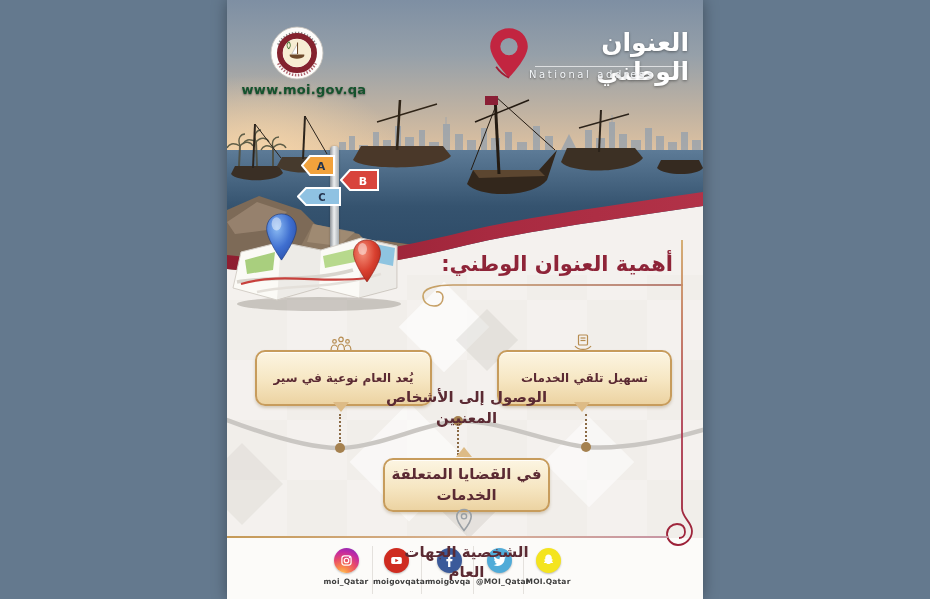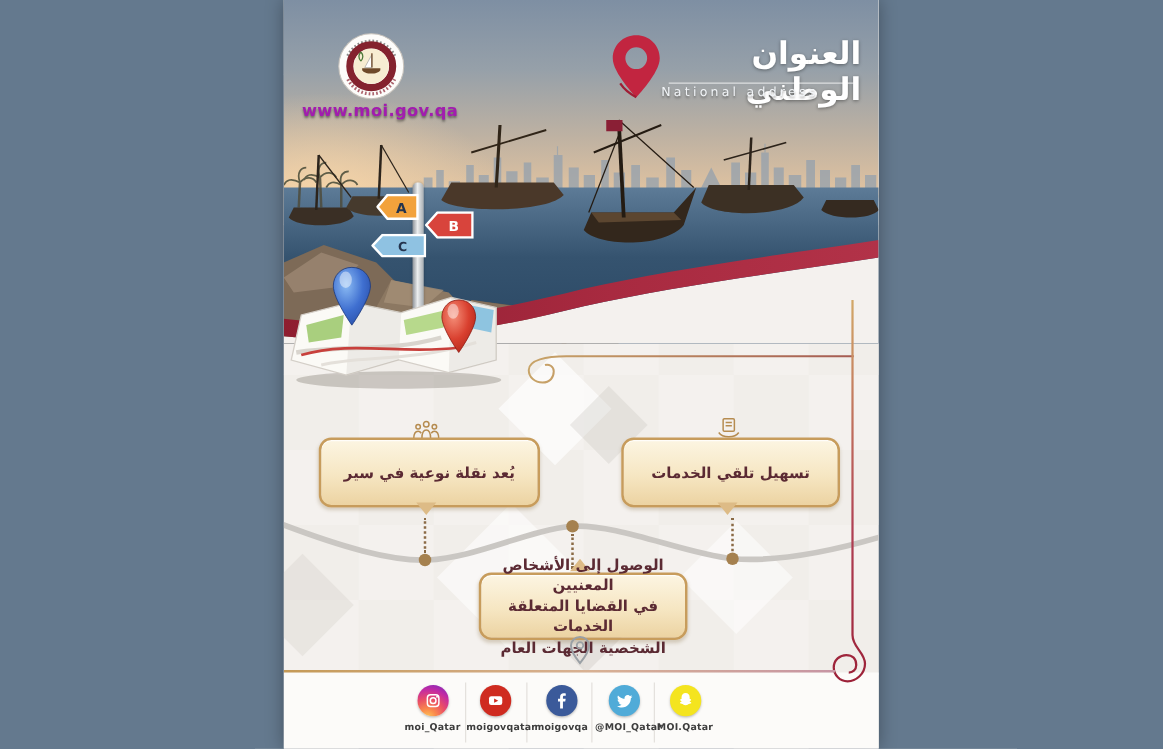--- a/index.html
+++ b/index.html
@@ -28,21 +28,21 @@
   .ribbon{position:absolute;left:0;top:185px;z-index:4;}
   
   .pole{position:absolute;left:103px;top:146px;width:9px;height:162px;z-index:5;border-radius:4px 4px 0 0;
         background:linear-gradient(90deg,#8d9298,#eceeef 45%,#a7adb2);box-shadow:0 0 2px rgba(0,0,0,.3);}
   .sign{position:absolute;z-index:5;}
   
   .map{position:absolute;left:4px;top:226px;z-index:6;}
   .pin{position:absolute;z-index:7;}
   
   .moi-logo{position:absolute;left:43px;top:26px;z-index:6;}
-  .website{position:absolute;left:10px;top:82px;width:134px;text-align:center;color:#a21caf;font-weight:bold;
+  .website{position:absolute;left:10px;top:82px;width:134px;text-align:center;color:#14532d;font-weight:bold;
            font-size:13px;letter-spacing:.3px;text-shadow:0 1px 2px rgba(0,0,0,.45);z-index:6;}
   .brand{position:absolute;left:258px;top:22px;width:210px;z-index:6;}
   .brand-pin{position:absolute;left:2px;top:4px;}
   .brand-ar{position:absolute;left:44px;top:6px;width:160px;text-align:right;direction:rtl;color:#fff;
             font-size:25px;font-weight:bold;text-shadow:0 1px 3px rgba(0,0,0,.4);}
   .brand-line{position:absolute;left:50px;top:44px;width:148px;height:1px;background:rgba(255,255,255,.65);}
   .brand-en{position:absolute;left:44px;top:47px;width:160px;color:#f2f5f8;font-size:10px;
             letter-spacing:2.6px;text-shadow:0 1px 2px rgba(0,0,0,.4);}
   
   .heading{position:absolute;left:150px;top:252px;width:296px;text-align:right;direction:rtl;
@@ -51,21 +51,21 @@
   .right-line{position:absolute;left:437px;top:240px;z-index:8;}
   
   .bbox{position:absolute;z-index:8;border:2px solid #c79c5c;border-radius:10px;
         background:linear-gradient(180deg,#fcf5e2 0%,#f6e6c2 55%,#ecd3a2 100%);
         box-shadow:0 2px 3px rgba(120,90,40,.25), inset 0 1px 0 rgba(255,255,255,.8);
         color:#5b2a33;font-weight:bold;text-align:center;direction:rtl;
         display:flex;flex-direction:column;align-items:center;justify-content:center;}
   .bbox .ln{display:block;}
   .box-left{left:28px;top:350px;width:173px;height:52px;font-size:12px;line-height:1.55;}
   .box-right{left:270px;top:350px;width:171px;height:52px;font-size:12px;line-height:1.55;}
-  .box-center{left:156px;top:458px;width:163px;height:50px;font-size:12px;line-height:1.38;}
+  .box-center{left:156px;top:458px;width:163px;height:50px;font-size:15px;line-height:1.38;gap:36px;}
   .box-icon{position:absolute;z-index:8;}
   .tri{position:absolute;width:0;height:0;z-index:8;}
   .tri-down{border-left:8px solid transparent;border-right:8px solid transparent;border-top:10px solid #ddbb86;}
   .tri-up{border-left:8px solid transparent;border-right:8px solid transparent;border-bottom:10px solid #ddbb86;}
   .wave{position:absolute;left:0;top:395px;z-index:7;}
   .dot{position:absolute;width:10px;height:10px;border-radius:50%;background:#a5814f;z-index:8;}
   .dotline{position:absolute;width:0;border-left:2px dotted #8a6a45;z-index:8;}
   .pin-outline{position:absolute;left:228px;top:508px;z-index:8;}
   
   .fsep{position:absolute;left:0;top:536px;width:441px;height:2px;z-index:8;
@@ -268,20 +268,21 @@
       <svg class="brand-pin" width="44" height="54" viewBox="0 0 48 58">
         <path fill-rule="evenodd" fill="#c22540" d="M24 2 C12.4 2 3.5 10.8 3.5 22 C3.5 35 24 56 24 56 C24 56 44.5 35 44.5 22 C44.5 10.8 35.6 2 24 2 Z
              M24 12.5 A9.5 9.5 0 1 0 24 31.5 A9.5 9.5 0 1 0 24 12.5 Z"></path>
         <path d="M10 44 C14 50 20 54 24 56" stroke="#a01d34" stroke-width="2" fill="none"></path>
       </svg>
       <div class="brand-ar">العنوان الوطني</div>
       <div class="brand-line"></div>
       <div class="brand-en">National address</div>
     </div>
 
+    <div class="heading">أهمية العنوان الوطني:</div>
     <svg class="heading-underline" width="278" height="34" viewBox="0 0 278 34">
       <defs>
           <linearGradient id="hl" x1="1" y1="0" x2="0" y2="0">
         <stop offset="0" stop-color="#a55b52"></stop>
             <stop offset="1" stop-color="#c8a468"></stop>
       </linearGradient>
         </defs>
       <path d="M276 9 L46 9 C30 9 16 12 16 20 C16 26 21 30 27 30 C33 30 36 26 36 21 C36 17 32 15 29 16" fill="none" stroke="url(#hl)" stroke-width="1.6"></path>
     </svg>
 
@@ -317,21 +318,21 @@
       <g fill="none" stroke="#b68c50" stroke-width="1.2">
         <circle cx="12" cy="3.4" r="2.2"></circle>
           <circle cx="5.5" cy="5.4" r="1.8"></circle>
           <circle cx="18.5" cy="5.4" r="1.8"></circle>
         <path d="M8.5 15 C8.5 10.5 10 8 12 8 C14 8 15.5 10.5 15.5 15"></path>
         <path d="M2 15 C2 11 3.5 9 5.5 9 C6.6 9 7.4 9.6 8 10.6"></path>
         <path d="M22 15 C22 11 20.5 9 18.5 9 C17.4 9 16.6 9.6 16 10.6"></path>
       </g>
     </svg>
     <div class="bbox box-left">
-      <span class="ln">يُعد نقلة نوعية في سير</span>
+      <span class="ln">يُعد العام نوعية في سير</span>
     </div>
     <div class="tri tri-down" style="left:106px;top:402px"></div>
 
     <svg class="box-icon" style="left:345px;top:334px" width="22" height="18" viewBox="0 0 22 18">
       <g fill="none" stroke="#b68c50" stroke-width="1.2">
         <rect x="6.5" y="1" width="9" height="10" rx="1"></rect>
         <line x1="8.5" y1="4" x2="13.5" y2="4"></line>
           <line x1="8.5" y1="6.5" x2="13.5" y2="6.5"></line>
         <path d="M3 12 C6 16.5 16 16.5 19 12"></path>
       </g>

